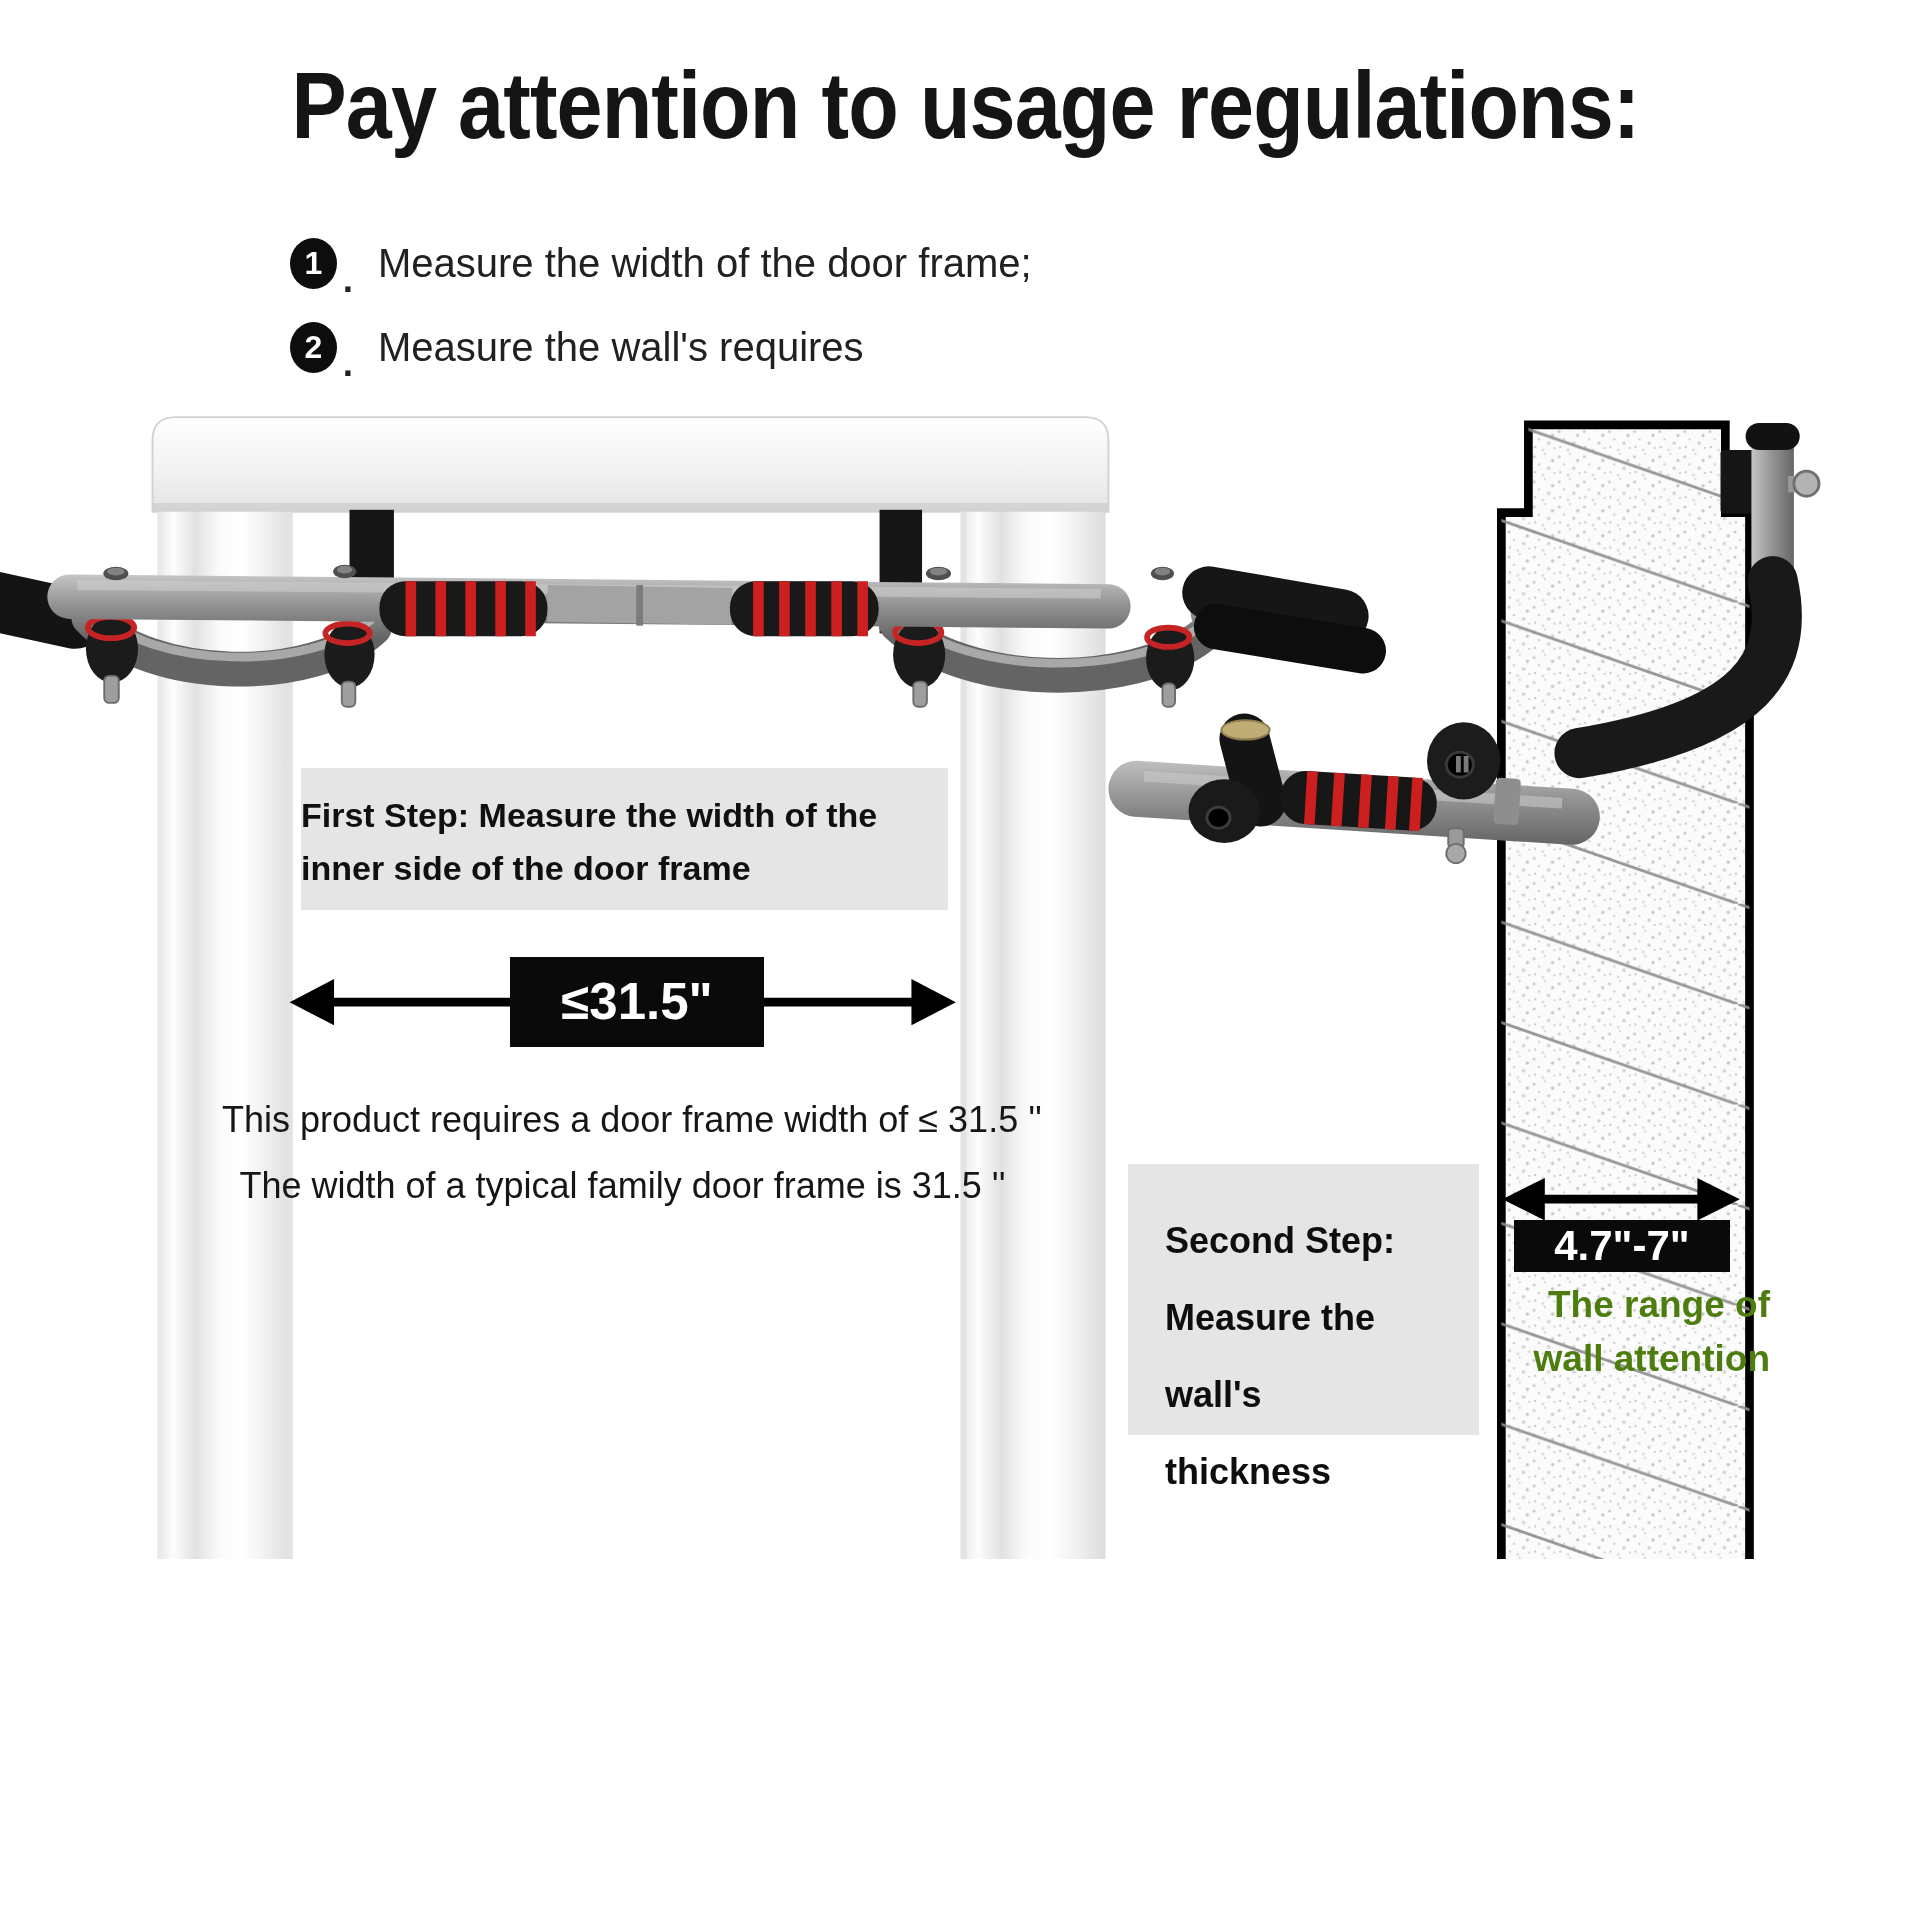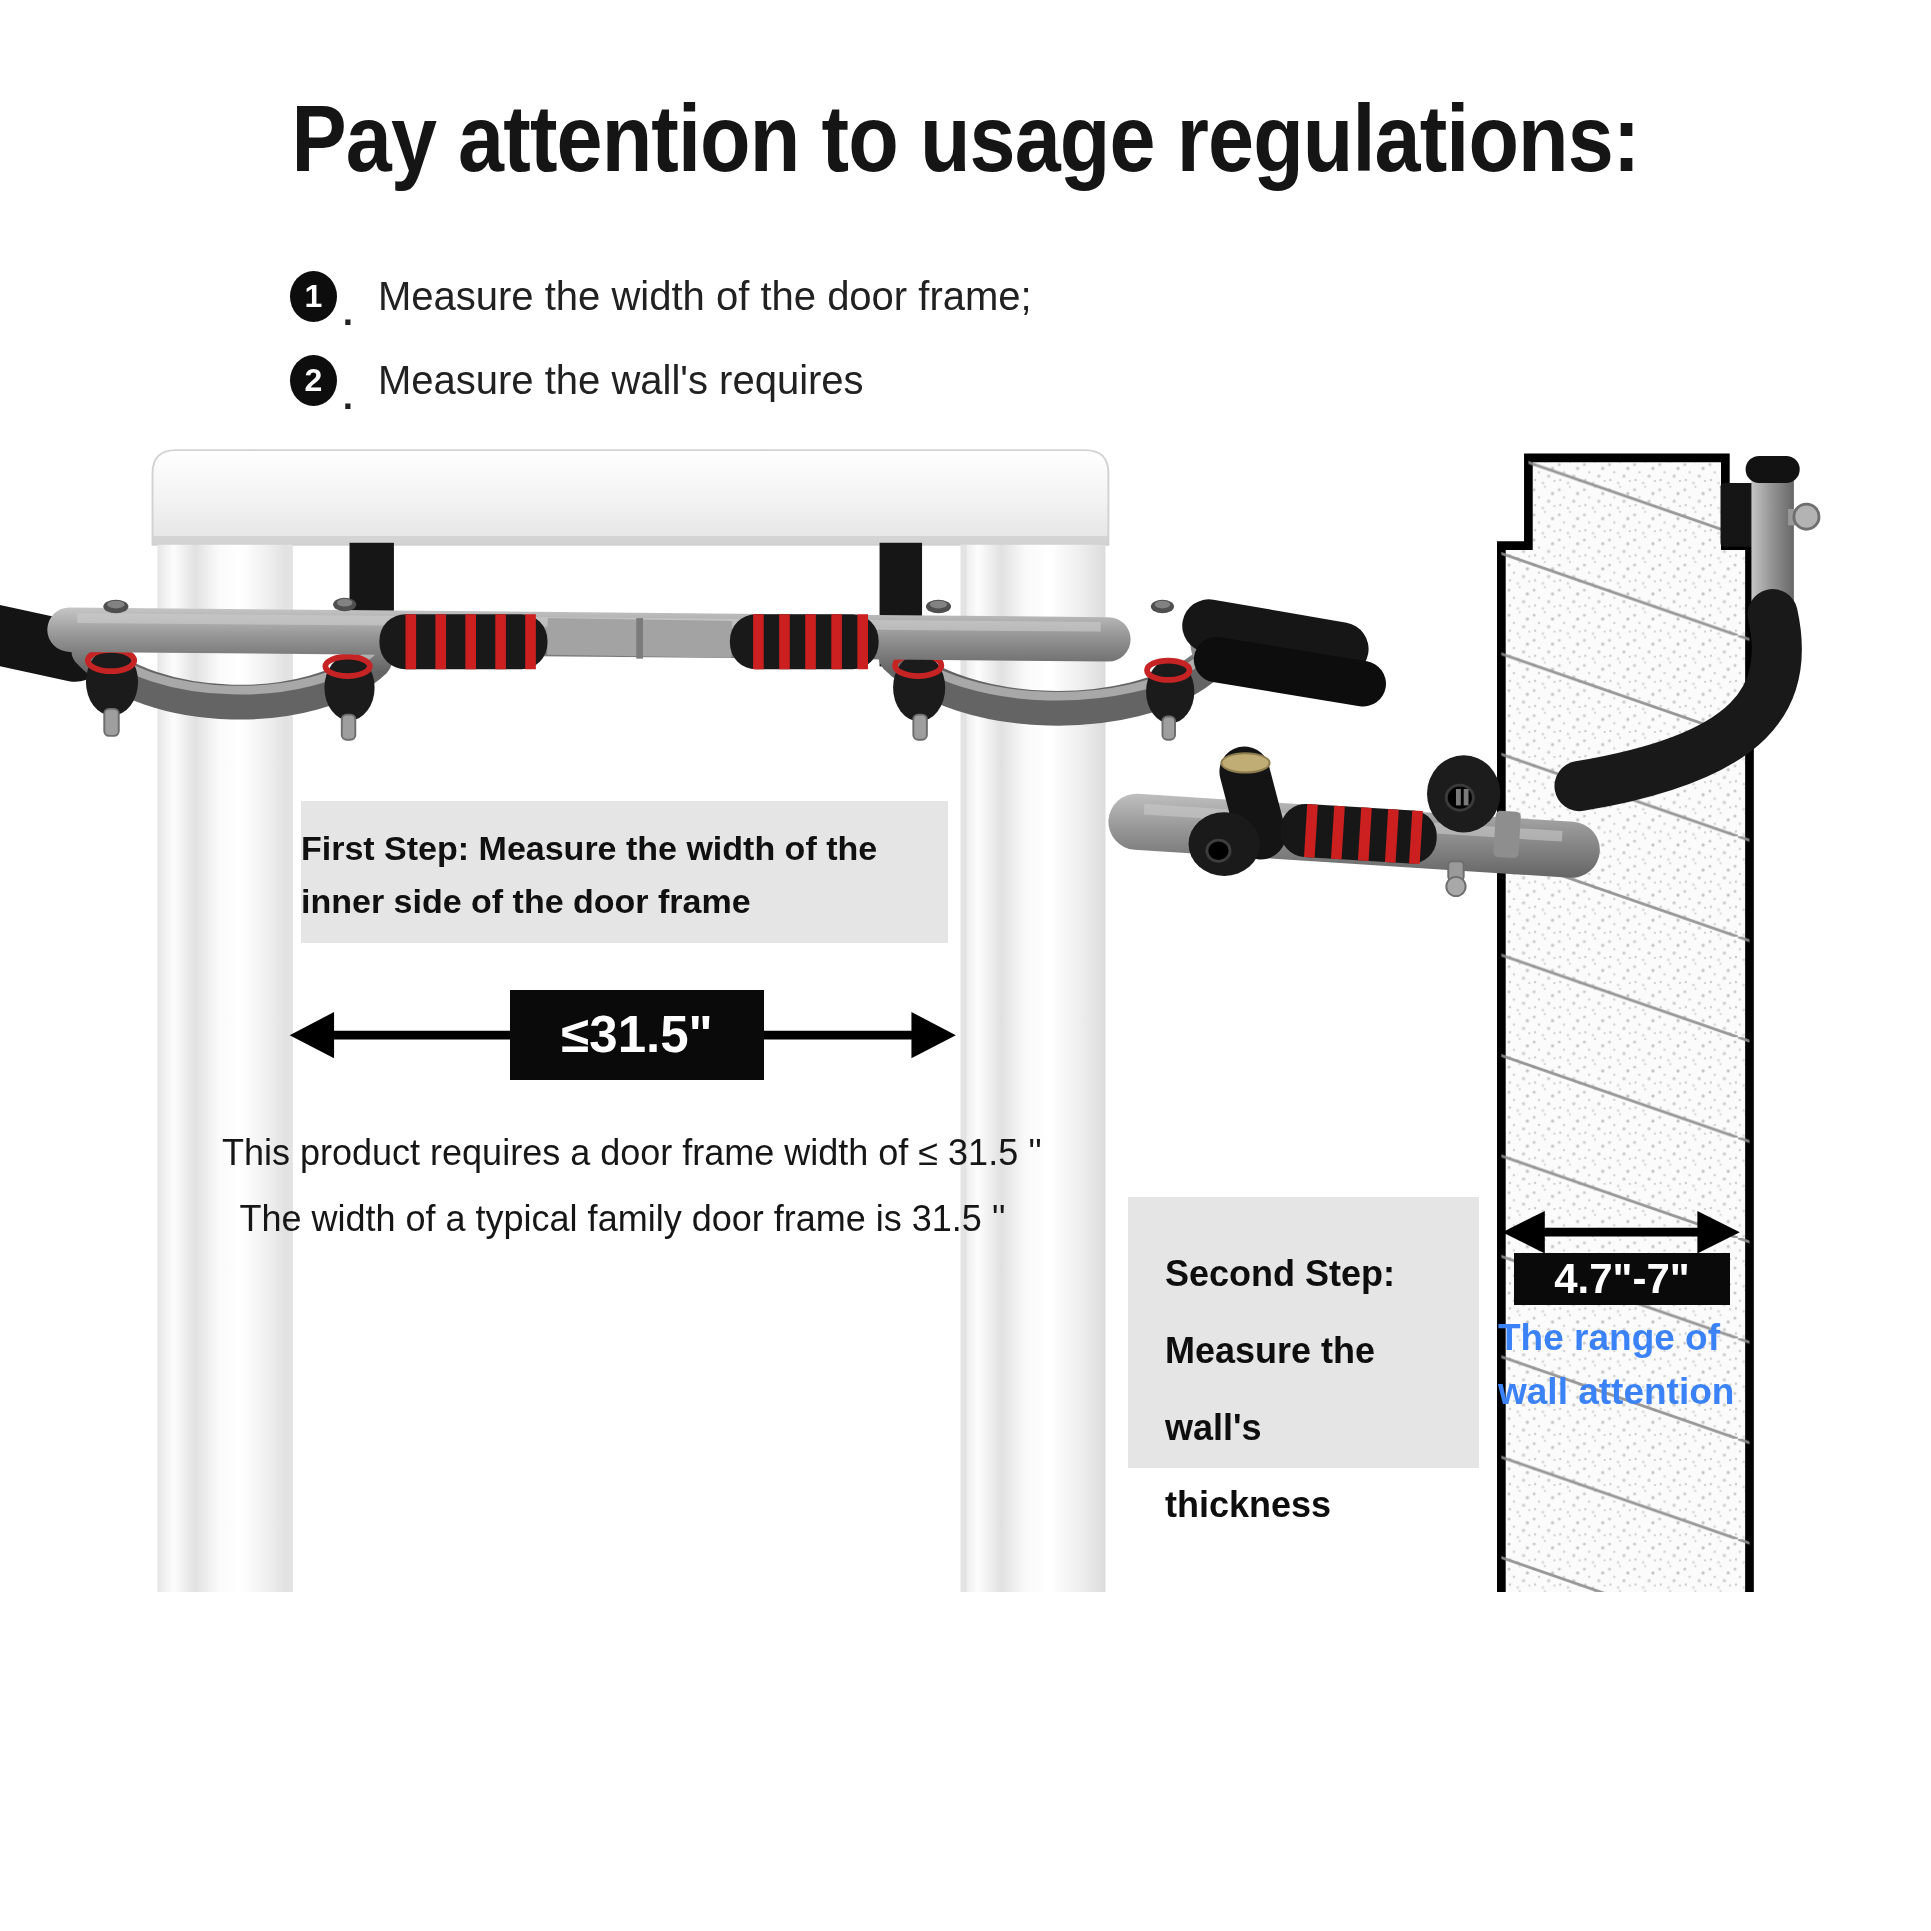--- a/index.html
+++ b/index.html
@@ -1,36 +1,36 @@
 <!DOCTYPE html>
 <html><head>
 <meta charset="utf-8">
 <style>
   html,body{margin:0;padding:0;background:#ffffff;}
   .page{position:relative;width:1931px;height:1559px;background:#ffffff;overflow:hidden;
-        font-family:"Liberation Sans","DejaVu Sans",sans-serif;color:#1a1a1a;margin-top:33px;}
+        font-family:"Liberation Sans","DejaVu Sans",sans-serif;color:#1a1a1a;}
   svg.art{position:absolute;left:0;top:0;width:1931px;height:1931px;}
   .abs{position:absolute;}
   .title{left:0;top:52px;width:1931px;text-align:center;font-size:94px;font-weight:bold;
          letter-spacing:-1px;transform:scaleX(.88);transform-origin:50% 50%;color:#151515;white-space:nowrap;}
   .instr{display:flex;align-items:center;gap:25px;font-size:40px;color:#212121;}
   .instr .bullet{display:inline-flex;align-items:center;justify-content:center;
         width:47px;height:51px;border-radius:50%;background:#0d0d0d;color:#ffffff;
         font-size:32px;font-weight:bold;flex:0 0 auto;}
   .instr .dot{font-weight:bold;font-size:37px;margin-left:-19.3px;align-self:flex-end;line-height:19.3px;}
   .graybox{background:#e5e5e5;}
   .first-step{left:301px;top:768px;width:647px;height:142px;text-align:left;
         font-size:34px;font-weight:bold;color:#101010;padding-top:21px;box-sizing:border-box;line-height:53px;}
   .blacklabel{background:#0a0a0a;color:#ffffff;font-weight:bold;text-align:center;}
   .door-label{left:510px;top:957px;width:254px;height:90px;font-size:51px;line-height:90px;}
   .door-note{left:222px;width:801px;text-align:center;font-size:36px;color:#161616;white-space:nowrap;}
   .second-step{left:1128px;top:1164px;width:351px;height:271px;box-sizing:border-box;
         padding:38px 0 0 37px;font-size:36px;font-weight:bold;color:#0e0e0e;line-height:77px;}
   .wall-label{left:1514px;top:1220px;width:216px;height:52px;font-size:42px;line-height:52px;}
-  .wall-cap{left:1498px;width:251px;text-align:left;font-size:37px;font-weight:bold;color:#3b82f6;}
+  .wall-cap{left:1498px;width:251px;text-align:right;font-size:37px;font-weight:bold;color:#4d7c0f;padding-left:21px;}
 </style>
 </head>
 <body>
 
 <div class="page">
 
   <svg class="art" viewBox="0 0 2000 2000">
     <defs>
       <pattern id="speckle" patternUnits="userSpaceOnUse" width="26" height="26">
         <rect width="26" height="26" fill="#fbfbfb"></rect>

